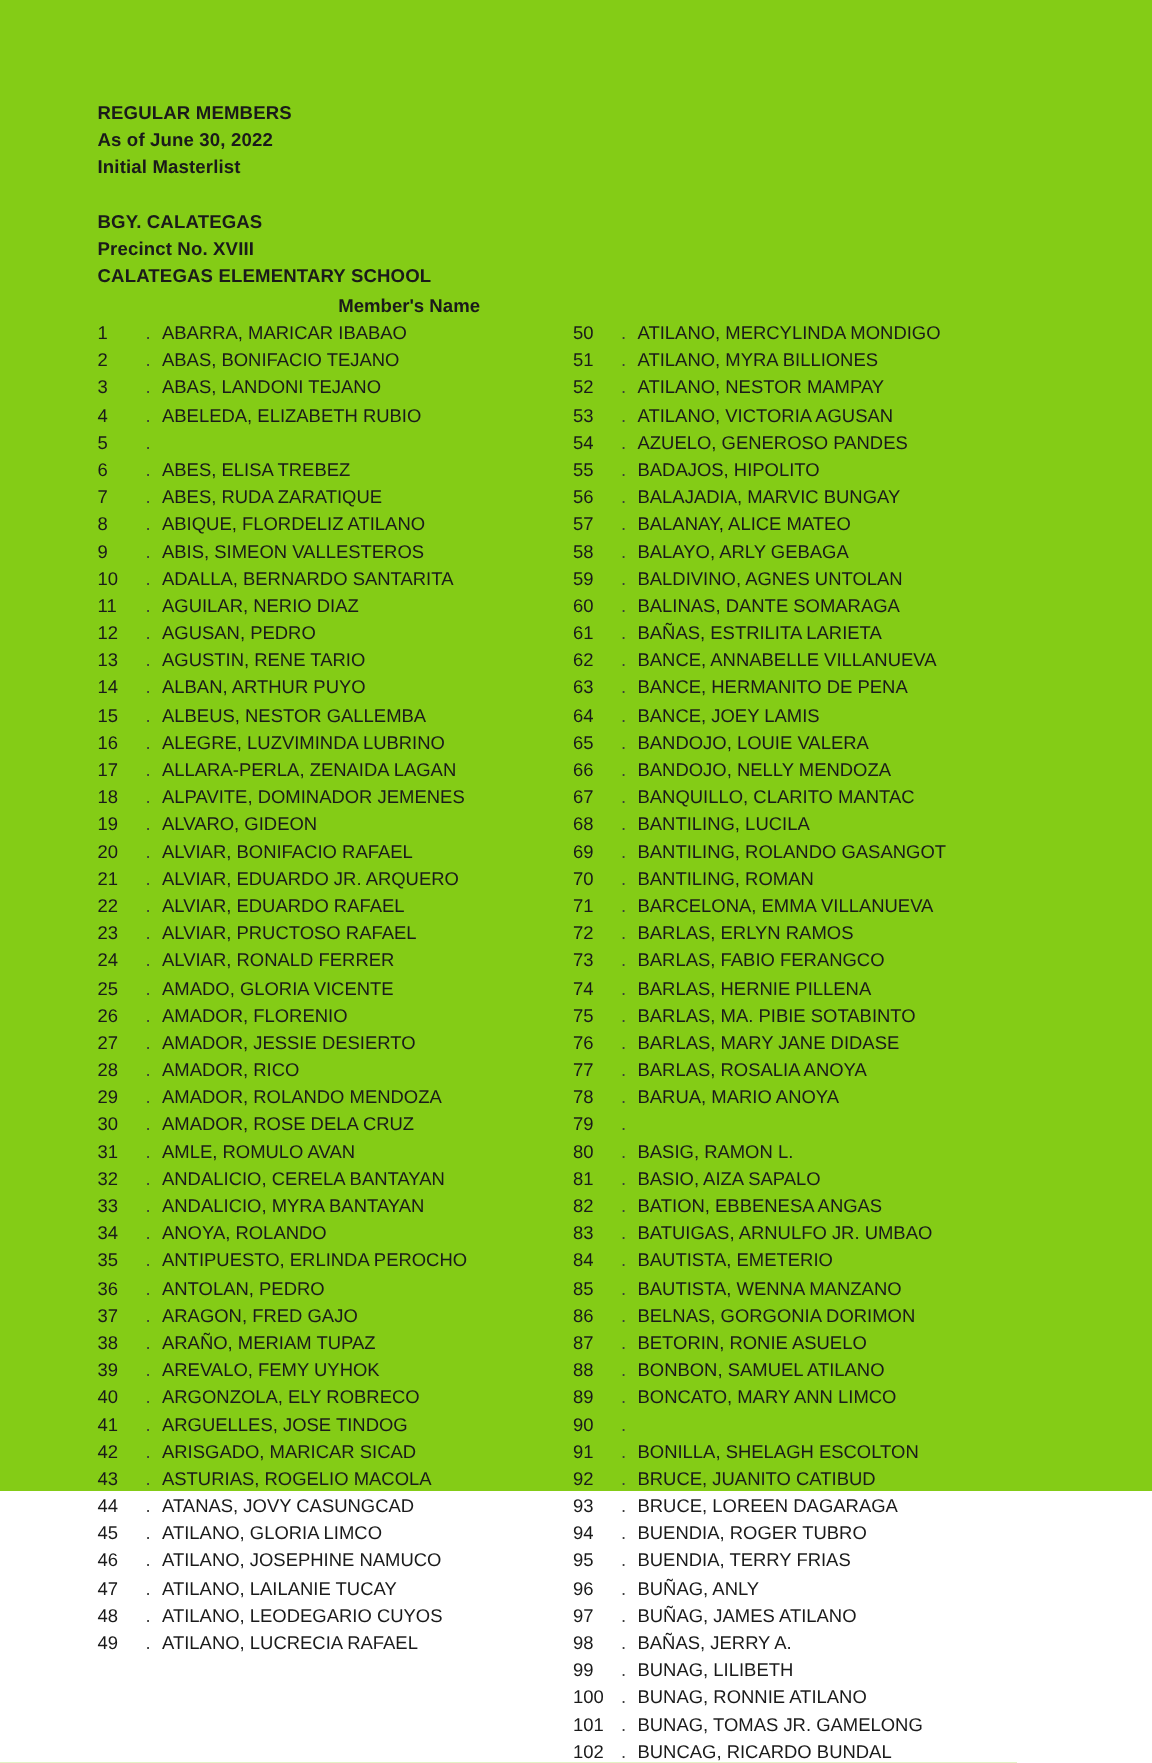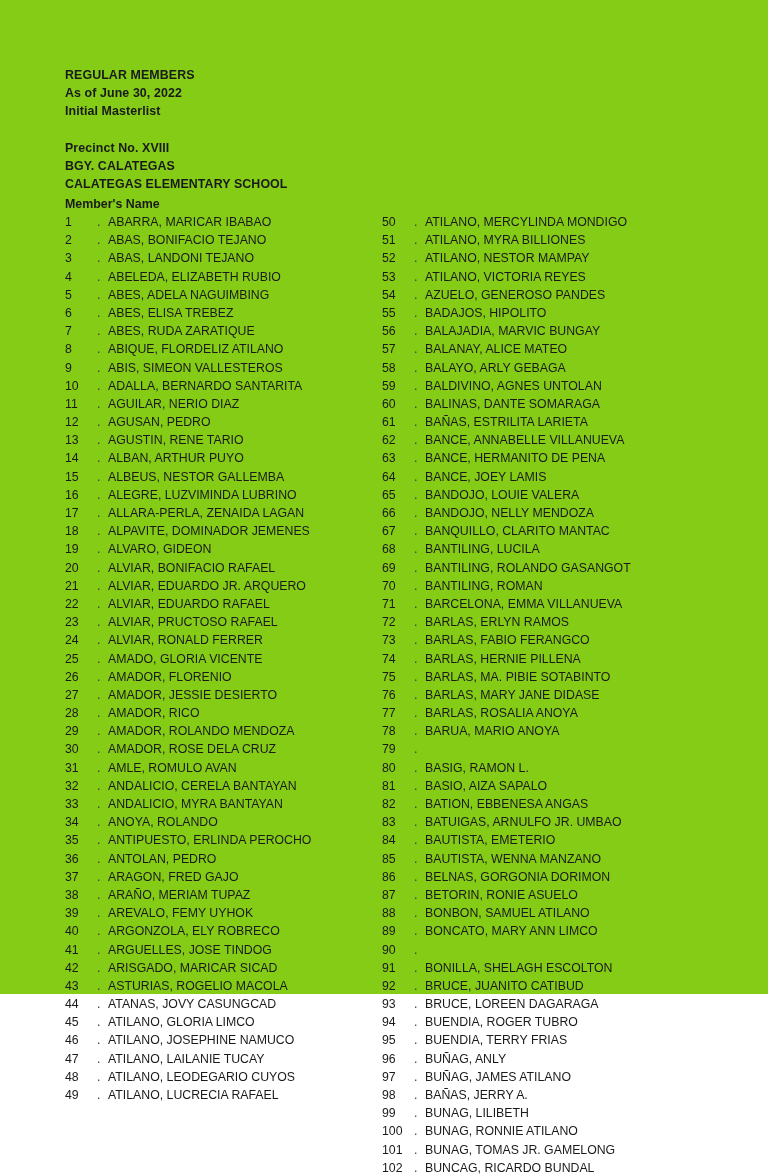--- a/index.html
+++ b/index.html
@@ -38,20 +38,21 @@
     white-space: nowrap;
   }
   .spacer-line {
     height: 18.2px;
   }
   .col-header {
     position: absolute;
     left: 65px;
     top: 195px;
     width: 300px;
+    text-align: right;
     padding-right: 45px;
     box-sizing: border-box;
     font-weight: bold;
     font-size: 12.4px;
     line-height: 18.2px;
     white-space: nowrap;
   }
   
   .list-col {
     position: absolute;
@@ -90,22 +91,22 @@
 </head>
 <body>
 
 <div id="page">
 
   <div class="doc-header">
     <div class="hline">REGULAR MEMBERS</div>
     <div class="hline">As of June 30, 2022</div>
     <div class="hline">Initial Masterlist</div>
     <div class="spacer-line"></div>
+    <div class="hline">BGY. CALATEGAS</div>
     <div class="hline">Precinct No. XVIII</div>
-    <div class="hline">BGY. CALATEGAS</div>
     <div class="hline">CALATEGAS ELEMENTARY SCHOOL</div>
   </div>
 
   <div class="col-header">Member's Name</div>
 
   <div class="list-col left">
       <div class="row">
         <span class="num">1</span>
         <span class="dot">.</span>
         <span class="name">ABARRA, MARICAR IBABAO</span>
@@ -121,21 +122,20 @@
         <span class="name">ABAS, LANDONI TEJANO</span>
       </div>
       <div class="row">
         <span class="num">4</span>
         <span class="dot">.</span>
         <span class="name">ABELEDA, ELIZABETH RUBIO</span>
       </div>
       <div class="row">
         <span class="num">5</span>
         <span class="dot">.</span>
-        <span class="name">ABES, ADELA NAGUIMBING</span>
       </div>
       <div class="row">
         <span class="num">6</span>
         <span class="dot">.</span>
         <span class="name">ABES, ELISA TREBEZ</span>
       </div>
       <div class="row">
         <span class="num">7</span>
         <span class="dot">.</span>
         <span class="name">ABES, RUDA ZARATIQUE</span>
@@ -363,21 +363,21 @@
         <span class="name">ATILANO, MYRA BILLIONES</span>
       </div>
       <div class="row">
         <span class="num">52</span>
         <span class="dot">.</span>
         <span class="name">ATILANO, NESTOR MAMPAY</span>
       </div>
       <div class="row">
         <span class="num">53</span>
         <span class="dot">.</span>
-        <span class="name">ATILANO, VICTORIA REYES</span>
+        <span class="name">ATILANO, VICTORIA AGUSAN</span>
       </div>
       <div class="row">
         <span class="num">54</span>
         <span class="dot">.</span>
         <span class="name">AZUELO, GENEROSO PANDES</span>
       </div>
       <div class="row">
         <span class="num">55</span>
         <span class="dot">.</span>
         <span class="name">BADAJOS, HIPOLITO</span>

